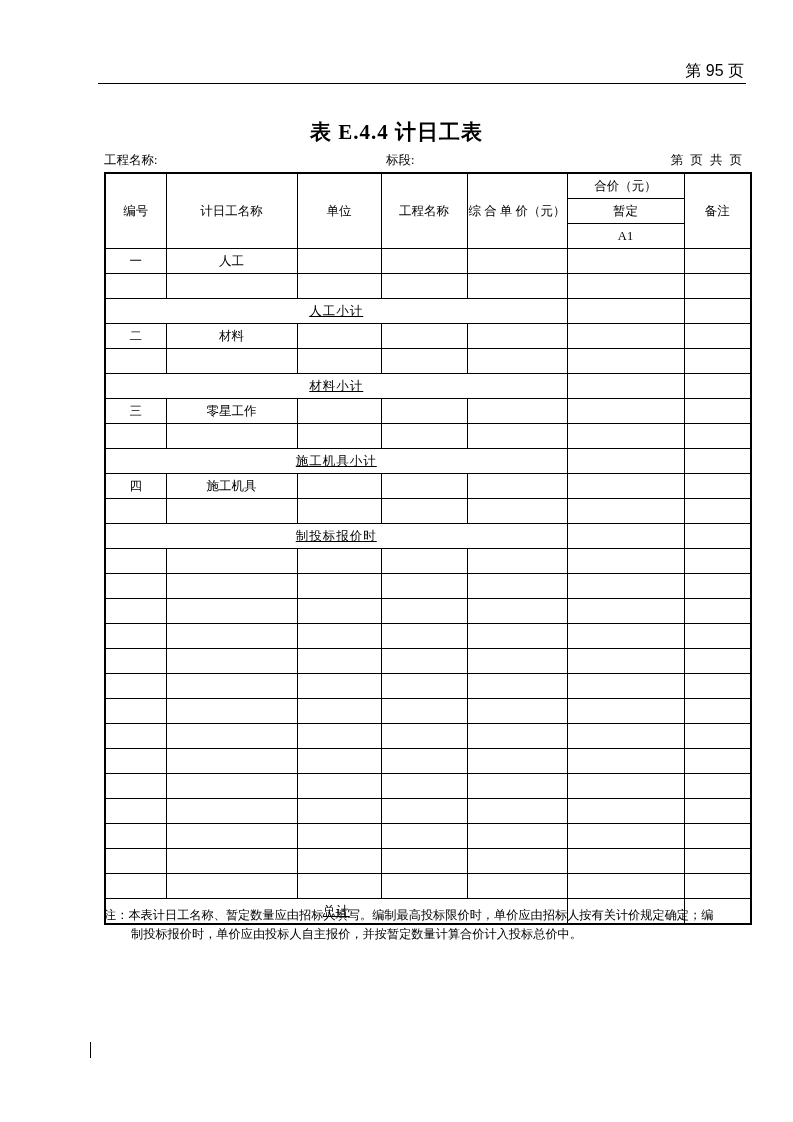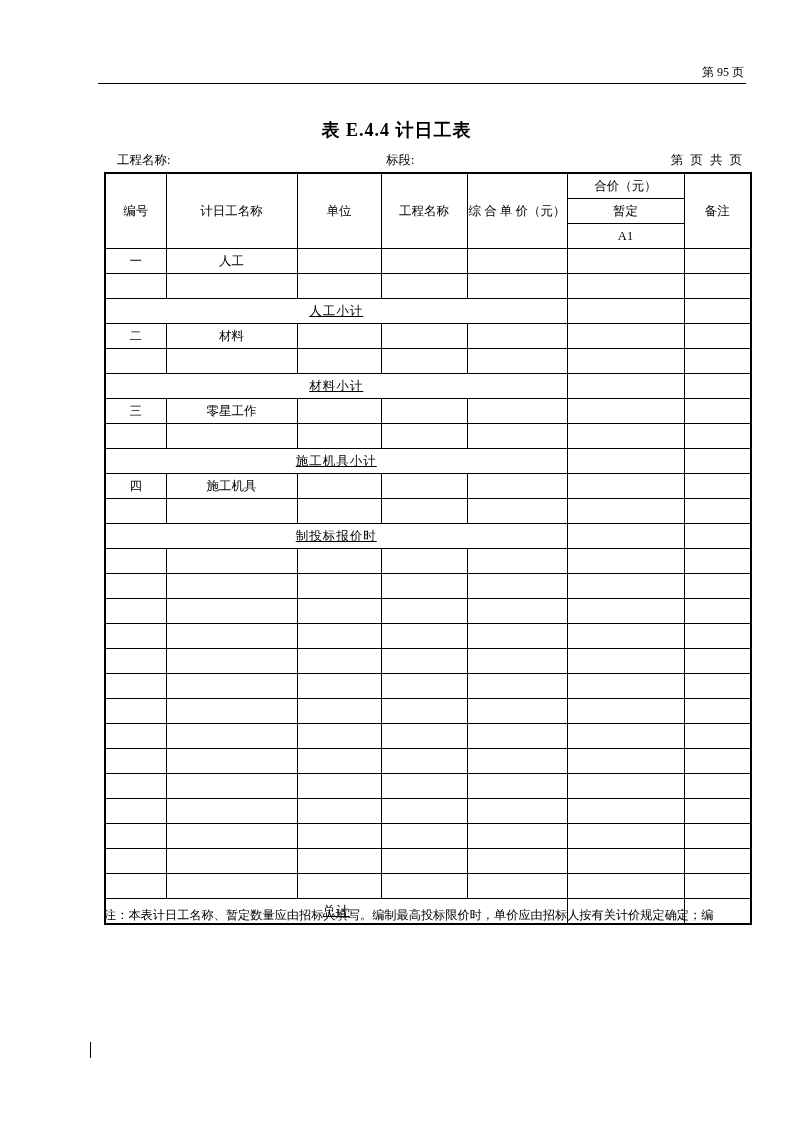--- a/index.html
+++ b/index.html
@@ -26,54 +26,53 @@
     position: absolute;
     left: 98px;
     top: 62px;
     width: 648px;
     border-bottom: 1px solid #000;
     height: 22px;
     text-align: right;
     box-sizing: border-box;
   }
   .header .page-no {
-    font-size: 12px;
-    font-family: Liberation Serif, serif;
+    font-size: 16px;
+    font-family: Liberation Sans, sans-serif;
     display: inline-block;
     padding-right: 2px;
     line-height: 18px;
   }
 
   
   .title {
     position: absolute;
     left: 0;
     top: 118px;
     width: 793px;
     text-align: center;
-    font-size: 18px;
+    font-size: 21px;
     font-weight: bold;
     letter-spacing: 1px;
     font-family: "Liberation Serif", "DejaVu Serif", serif;
   }
 
   
   .subline {
     position: absolute;
     left: 104px;
     top: 152px;
     width: 646px;
     font-size: 12.5px;
     height: 18px;
   }
   .subline .proj {
     position: absolute;
     left: 0;
     top: 0;
-    margin-left: 13px;
   }
   .subline .sect {
     position: absolute;
     left: 282px;
     top: 0;
   }
   .subline .pages {
     position: absolute;
     right: 6px;
     top: 0;
@@ -417,16 +416,17 @@
           <td colspan="5" class="spaced1">总计</td>
           <td></td>
           <td></td>
         </tr>
       </tbody>
     </table>
   </div>
 
   <div class="note">
     <div class="l1">注：本表计日工名称、暂定数量应由招标人填写。编制最高投标限价时，单价应由招标人按有关计价规定确定；编</div>
+    <div class="l2">制投标报价时，单价应由投标人自主报价，并按暂定数量计算合价计入投标总价中。</div>
   </div>
 
   <div class="tick"></div>
 </div>
 
 </body></html>

